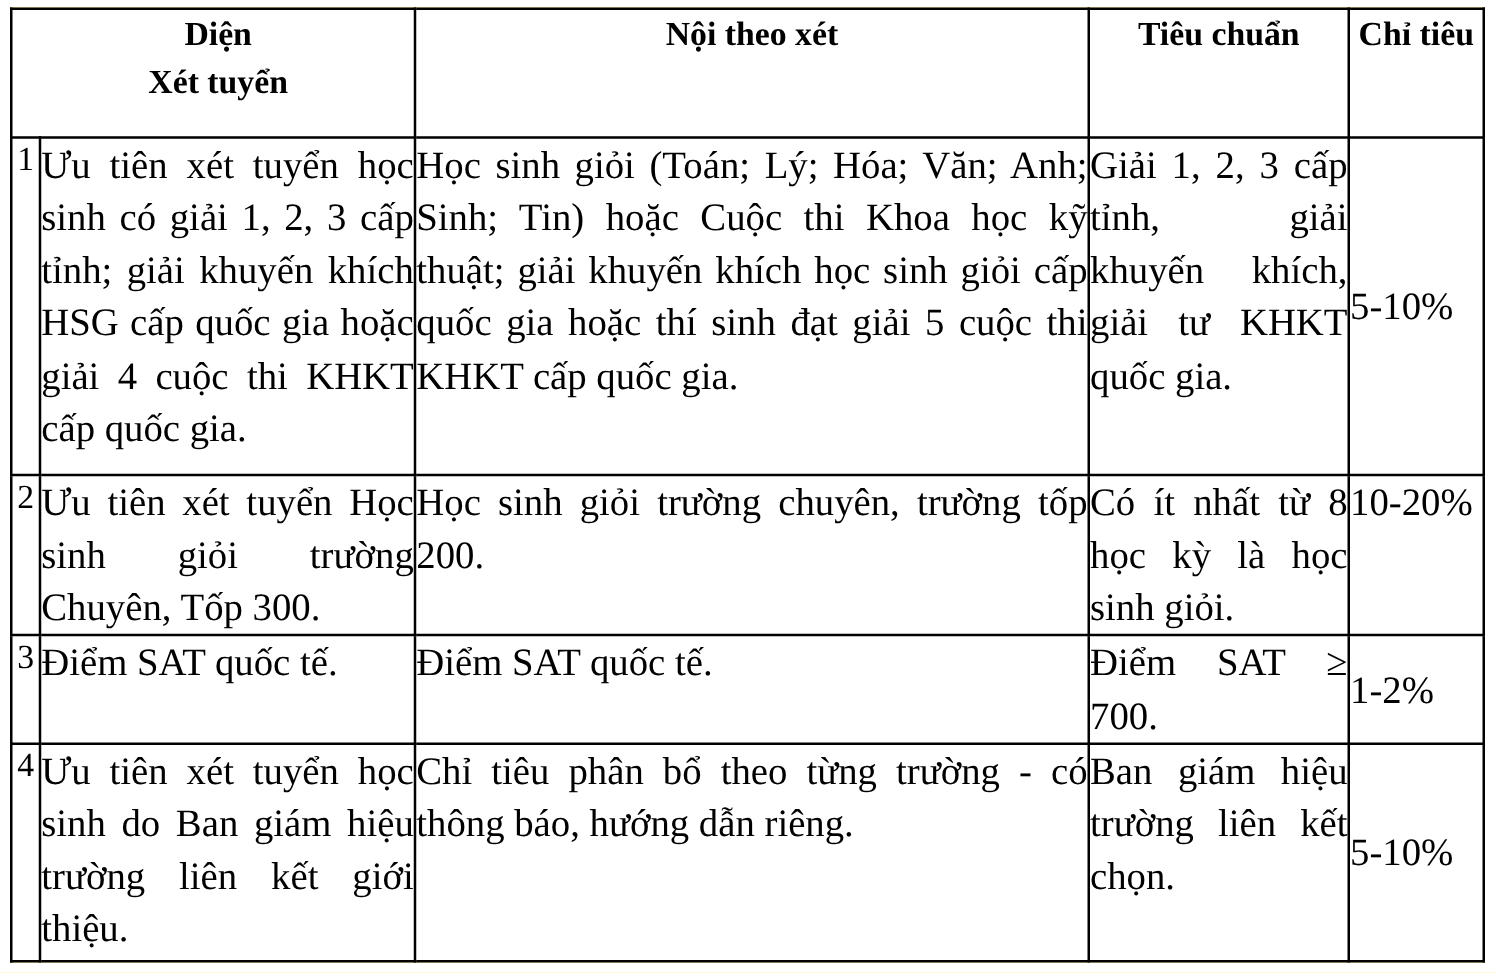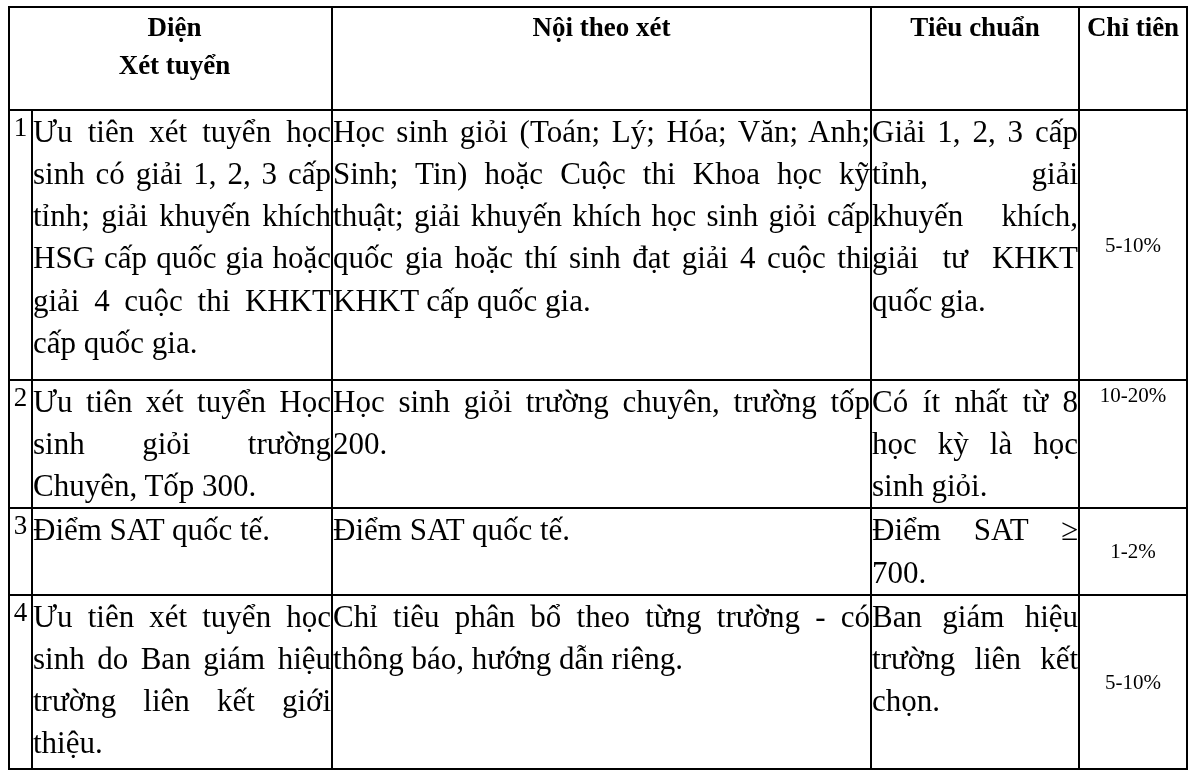--- a/index.html
+++ b/index.html
@@ -88,22 +88,21 @@
     padding-right: 3px;
   }
   
   td.just p {
     margin: 0;
     text-align: justify;
     text-align-last: left;
   }
 
   td.quota {
-    text-align: center;
-    font-size: 21px;
+    font-size: 31px;
     padding-top: 6px;
   }
   td.quota.mid {
     vertical-align: middle;
     padding-top: 0;
   }
 
   
   tr.r1 td { height: 268px; }
   tr.r2 td { height: 122px; }
@@ -125,33 +124,33 @@
     </colgroup>
 
     <thead>
       <tr>
         <th colspan="2" class="head-dien">
           <span class="head-line head-line-1">Diện</span>
           <span class="head-line head-line-2">Xét tuyển</span>
         </th>
         <th>Nội theo xét</th>
         <th>Tiêu chuẩn</th>
-        <th>Chỉ tiên</th>
+        <th>Chỉ tiêu</th>
       </tr>
     </thead>
 
     <tbody>
 
       <tr class="r1">
         <td class="idx">1</td>
         <td class="just">
           <p>Ưu tiên xét tuyển học sinh có giải 1, 2, 3 cấp tỉnh; giải khuyến khích HSG cấp quốc gia hoặc giải 4 cuộc thi KHKT cấp quốc gia.</p>
         </td>
         <td class="just">
-          <p>Học sinh giỏi (Toán; Lý; Hóa; Văn; Anh; Sinh; Tin) hoặc Cuộc thi Khoa học kỹ thuật; giải khuyến khích học sinh giỏi cấp quốc gia hoặc thí sinh đạt giải 4 cuộc thi KHKT cấp quốc gia.</p>
+          <p>Học sinh giỏi (Toán; Lý; Hóa; Văn; Anh; Sinh; Tin) hoặc Cuộc thi Khoa học kỹ thuật; giải khuyến khích học sinh giỏi cấp quốc gia hoặc thí sinh đạt giải 5 cuộc thi KHKT cấp quốc gia.</p>
         </td>
         <td class="just">
           <p>Giải 1, 2, 3 cấp tỉnh, giải khuyến khích, giải tư KHKT quốc gia.</p>
         </td>
         <td class="quota mid">5-10%</td>
       </tr>
 
       <tr class="r2">
         <td class="idx">2</td>
         <td class="just">

